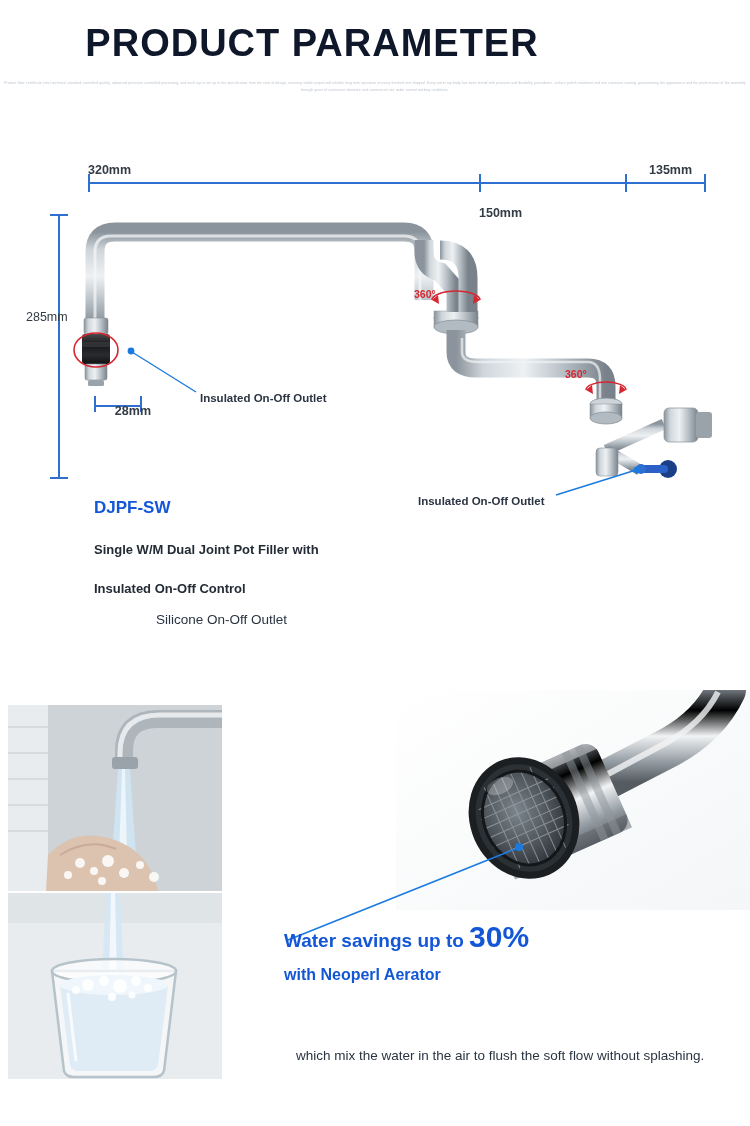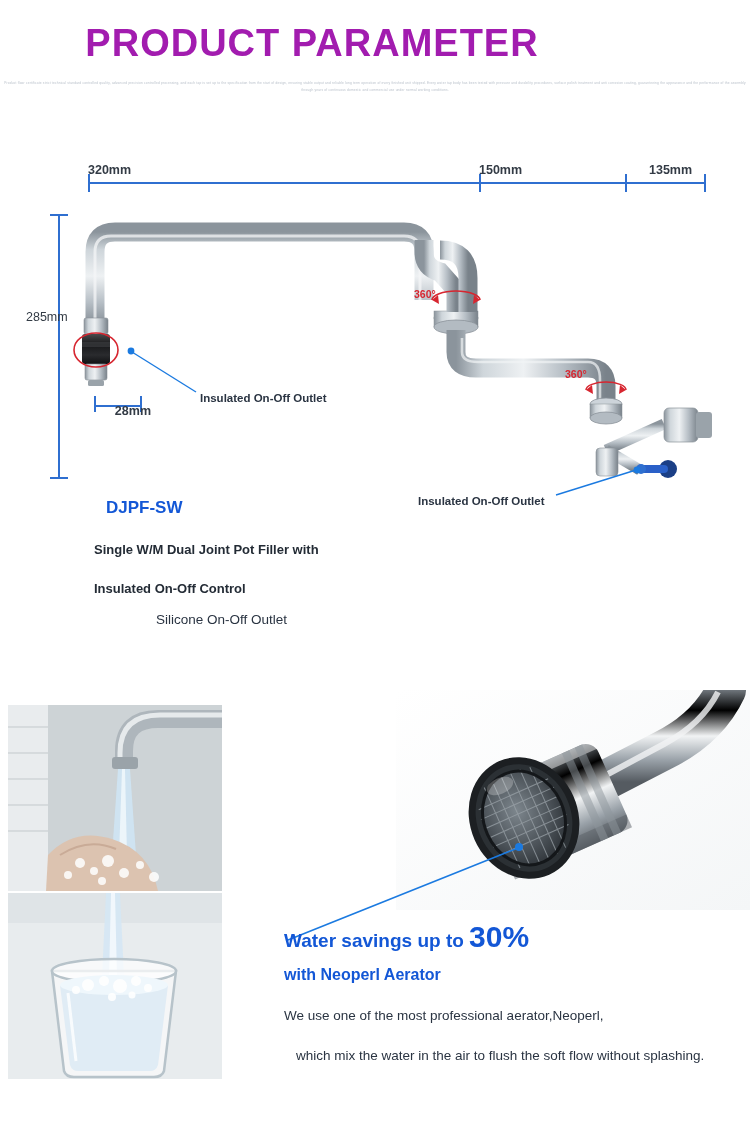--- a/index.html
+++ b/index.html
@@ -23,21 +23,21 @@
   
   .title {
     position: absolute;
     top: 22px;
     left: 0;
     width: 624px;
     text-align: center;
     font-size: 38px;
     font-weight: bold;
     letter-spacing: 1px;
-    color: #a21caf;
+    color: #0f172a;
   }
 
   
   .microtext {
     position: absolute;
     top: 80px;
     left: 0;
     width: 750px;
     text-align: center;
     color: #b9c0ca;
@@ -68,21 +68,21 @@
 
   .dimlabel {
     position: absolute;
     font-size: 12.5px;
     font-weight: bold;
     color: #333b45;
     top: 163px;
     text-align: left;
   }
   .dimlabel.d1 { left: 88px;  width: 391px; }
-  .dimlabel.d2 { left: 479px; width: 146px; }
+  .dimlabel.d2 { left: 479px; width: 146px; margin-top: 43px; }
   .dimlabel.d3 { left: 649px; width: 79px;  }
 
   
   .vbar {
     position: absolute;
     left: 58px;
     top: 214px;
     width: 2px;
     height: 265px;
     background: #2f6fd0;
@@ -171,21 +171,20 @@
     position: absolute;
     left: 94px;
     top: 498px;
     width: 560px;
   }
   .spec .model {
     font-size: 17px;
     font-weight: bold;
     color: #1357d6;
     margin-bottom: 16px;
-    margin-left: 12px;
   }
   .spec .line1,
   .spec .line2 {
     font-size: 13px;
     font-weight: bold;
     color: #232b35;
     margin-bottom: 16px;
     margin-top: 24px;
   }
   .spec .mat {
@@ -521,16 +520,15 @@
 
   <svg class="aerator-callout-line" viewBox="0 0 260 110">
     <path d="M8,100 L238,8" stroke="#1b7ae0" stroke-width="1.6" fill="none"></path>
     <circle cx="239" cy="7" r="4" fill="#1b7ae0"></circle>
   </svg>
 
   <div class="water-head">
     <span>Water savings up to </span><span class="big">30%</span>
   </div>
   <div class="water-sub">with Neoperl Aerator</div>
-  <div class="water-p1">We use one of the most professional aerator,Neoperl,</div>
   <div class="water-p2">which mix the water in the air to flush the soft flow without splashing.</div>
 
 </div>
 
 </body></html>

